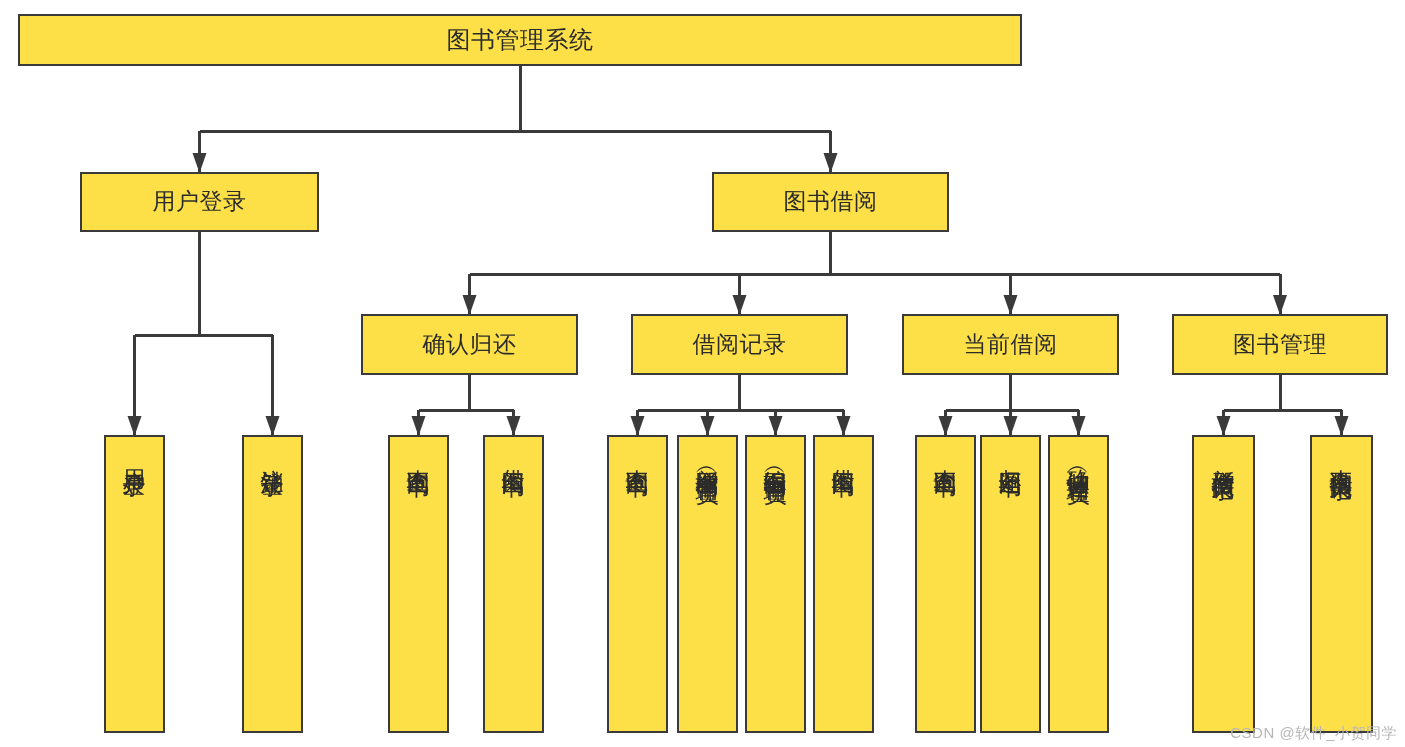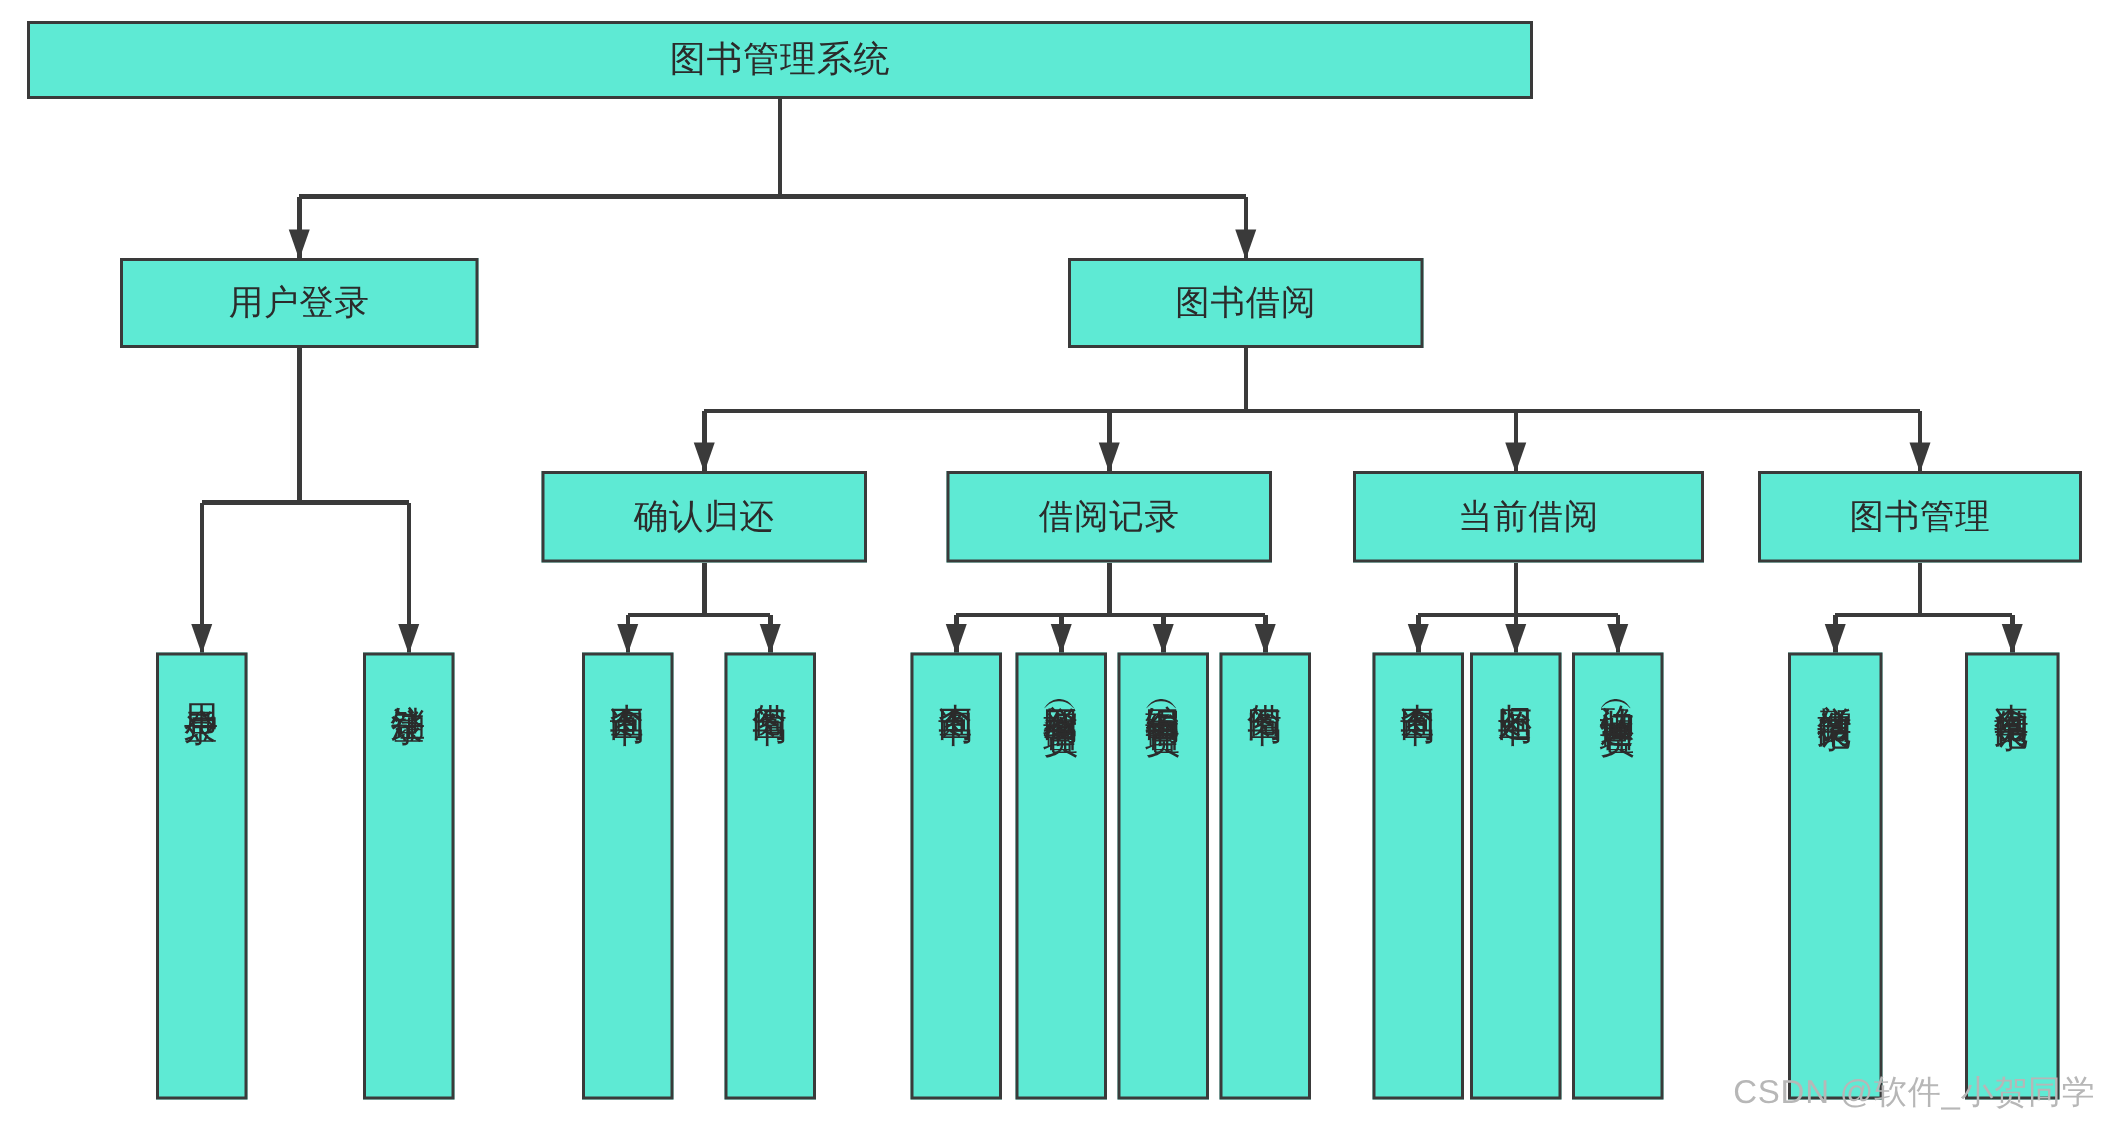--- a/index.html
+++ b/index.html
@@ -23,21 +23,21 @@
     left: 0;
     top: 0;
     width: 1405px;
     height: 747px;
     pointer-events: none;
   }
   .node {
     position: absolute;
     box-sizing: border-box;
     border: 2px solid #3a3a3a;
-    background: #5eead4;
+    background: #fde047;
     display: flex;
     align-items: center;
     justify-content: center;
     text-align: right;
   }
   .node .label {
     color: #2b2b2b;
     line-height: 1.18;
     letter-spacing: 0.5px;
   }
@@ -57,21 +57,21 @@
     text-orientation: upright;
     font-size: 23px;
     line-height: 1.22;
     letter-spacing: 2px;
     white-space: pre;
   }
   #watermark {
     position: absolute;
     right: 8px;
     bottom: 4px;
-    font-size: 22px;
+    font-size: 15px;
     color: #b7b7b7;
     letter-spacing: 0.5px;
     white-space: nowrap;
     user-select: none;
   }
 </style>
 </head>
 <body>
 
 <div id="canvas">
@@ -138,21 +138,21 @@
       </div>
       <div class="node horiz" style="left: 712px; top: 172px; width: 237px; height: 60px;">
         <span class="label">图书借阅</span>
       </div>
       <div class="node horiz" style="left: 361px; top: 314px; width: 217px; height: 61px;">
         <span class="label">确认归还</span>
       </div>
       <div class="node horiz" style="left: 631px; top: 314px; width: 217px; height: 61px;">
         <span class="label">借阅记录</span>
       </div>
-      <div class="node horiz" style="left: 902px; top: 314px; width: 234px; height: 61px;">
+      <div class="node horiz" style="left: 902px; top: 314px; width: 217px; height: 61px;">
         <span class="label">当前借阅</span>
       </div>
       <div class="node horiz" style="left: 1172px; top: 314px; width: 216px; height: 61px;">
         <span class="label">图书管理</span>
       </div>
       <div class="node leaf" style="left: 104px; top: 435px; width: 61px; height: 298px;">
         <span class="label">用户登录</span>
       </div>
       <div class="node leaf" style="left: 242px; top: 435px; width: 61px; height: 298px;">
         <span class="label">注销登录</span>

